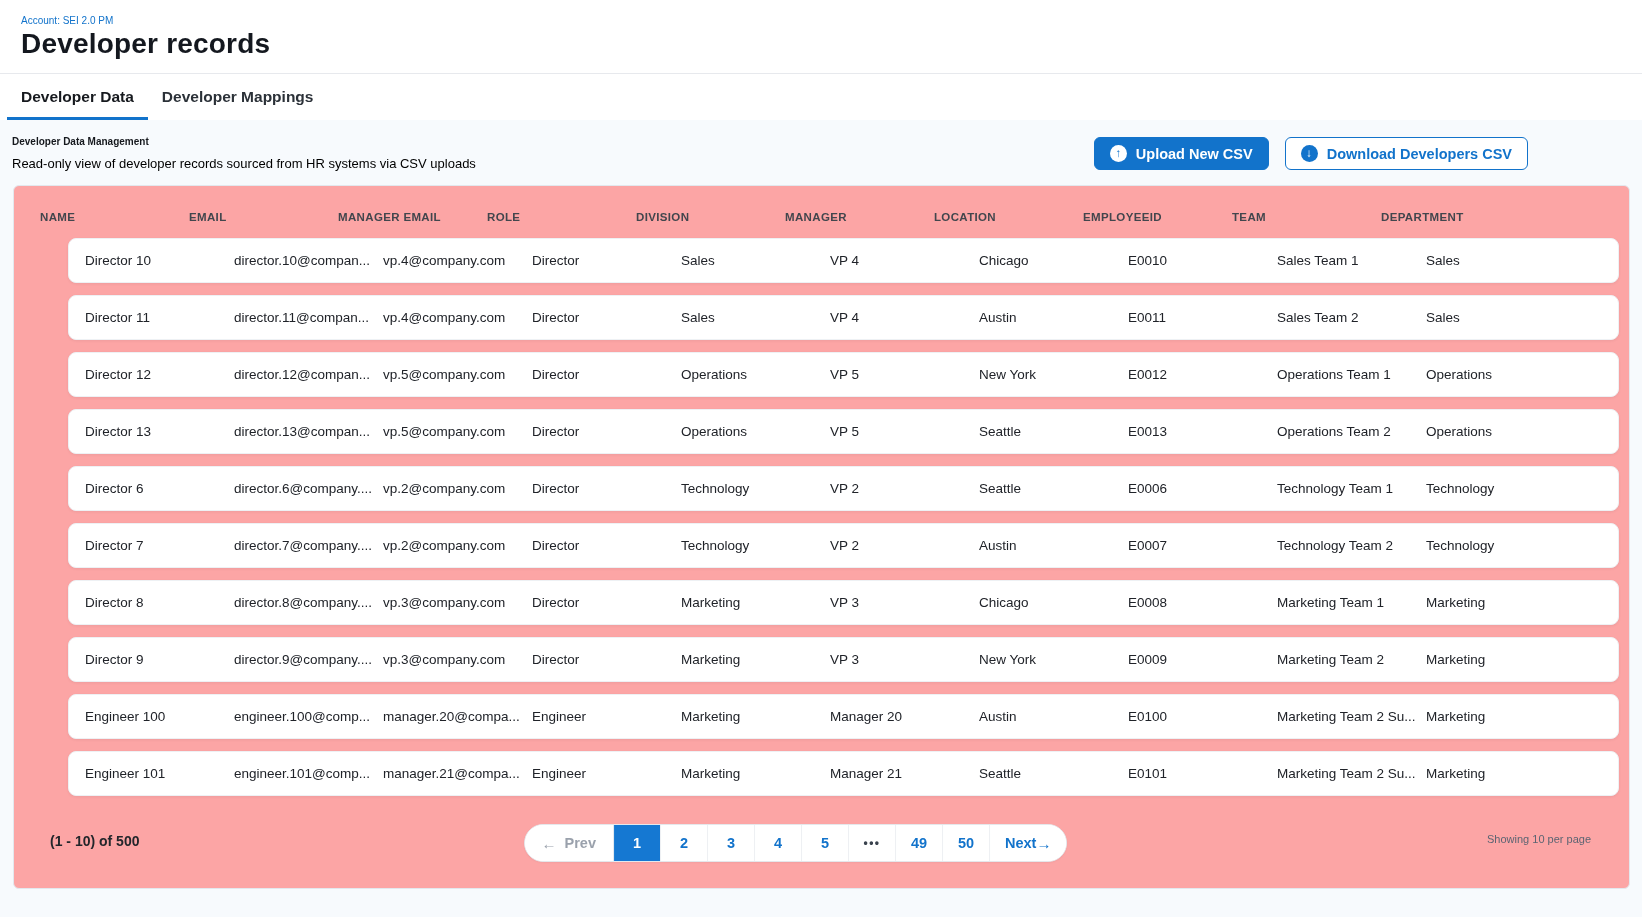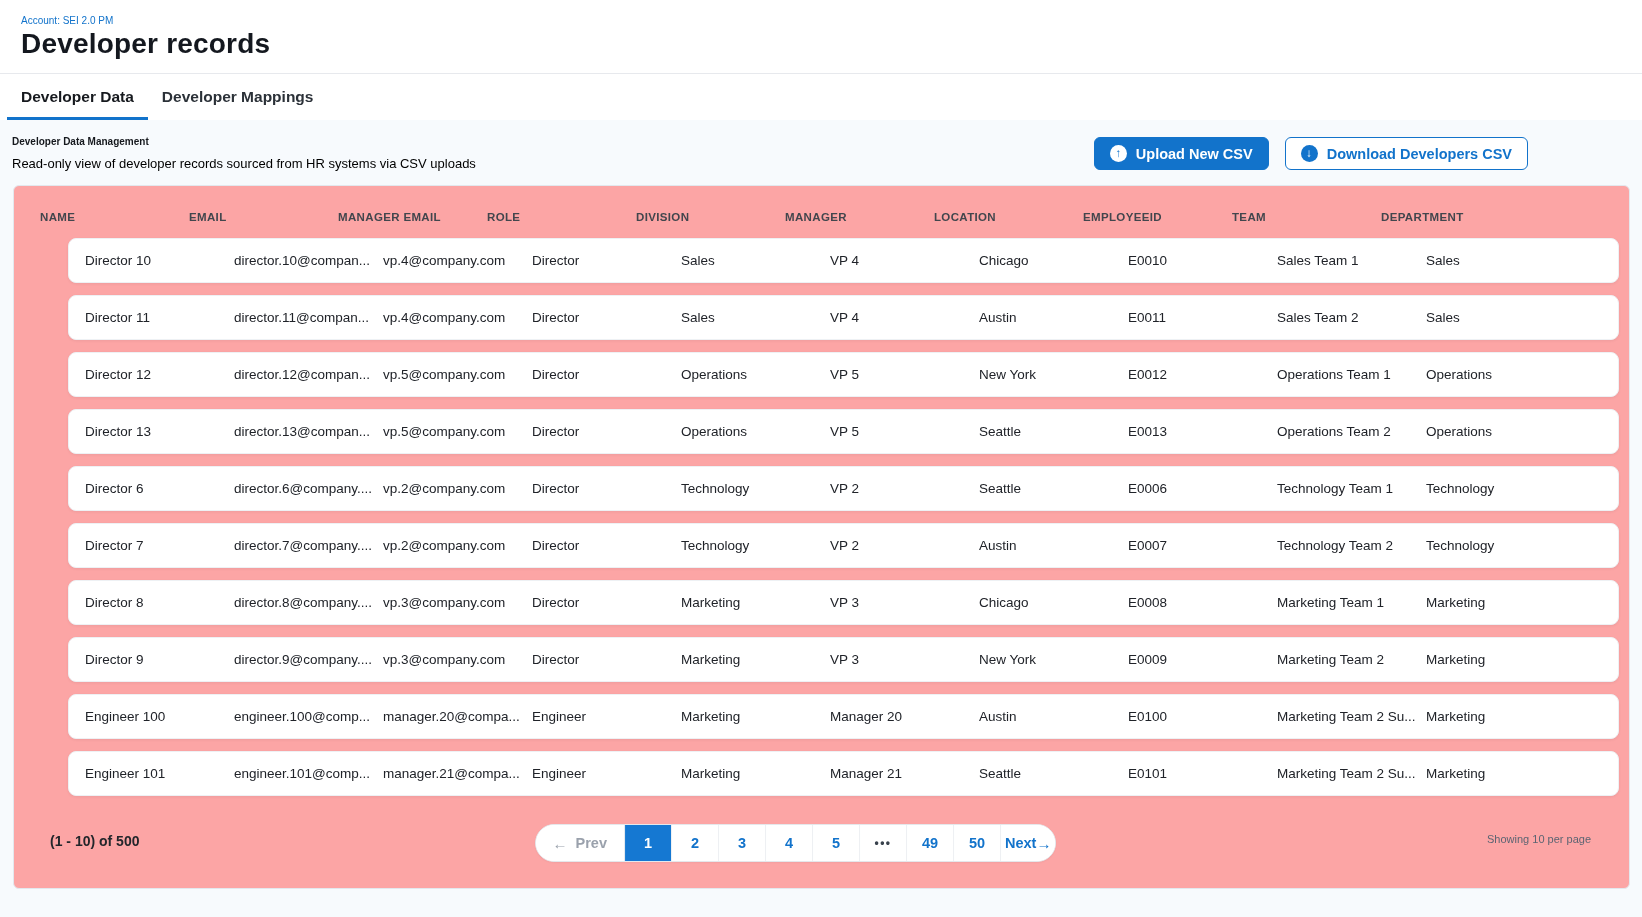--- a/index.html
+++ b/index.html
@@ -103,21 +103,21 @@
   .pg-item {
     min-width: 47px; display: inline-flex; align-items: center; justify-content: center;
     font-family: inherit; font-size: 14.5px; font-weight: 600; color: var(--accent);
     background: #fff; border: none; border-left: 1px solid #eef0f3; cursor: pointer;
     padding: 0 4px;
   }
   .pg-item:first-child { border-left: none; }
   .pg-item.active { background: #1578d2; color: #fff; }
   .pg-item.dots { color: #39424d; font-size: 12px; letter-spacing: 1.5px; cursor: default; }
   .pg-prev { color: #9aa1ac; padding: 0 17px; gap: 8px; }
-  .pg-next { padding: 0 4px; gap: 0; justify-content: flex-end; }
+  .pg-next { padding: 0 15px; gap: 0; justify-content: flex-end; }
   .pg-arrow { font-size: 15px; line-height: 1; }
 </style>
 </head>
 <body>
 
 <div class="top-header">
   <div class="account-link">Account: SEI 2.0 PM</div>
   <div class="page-title">Developer records</div>
 </div>
 

